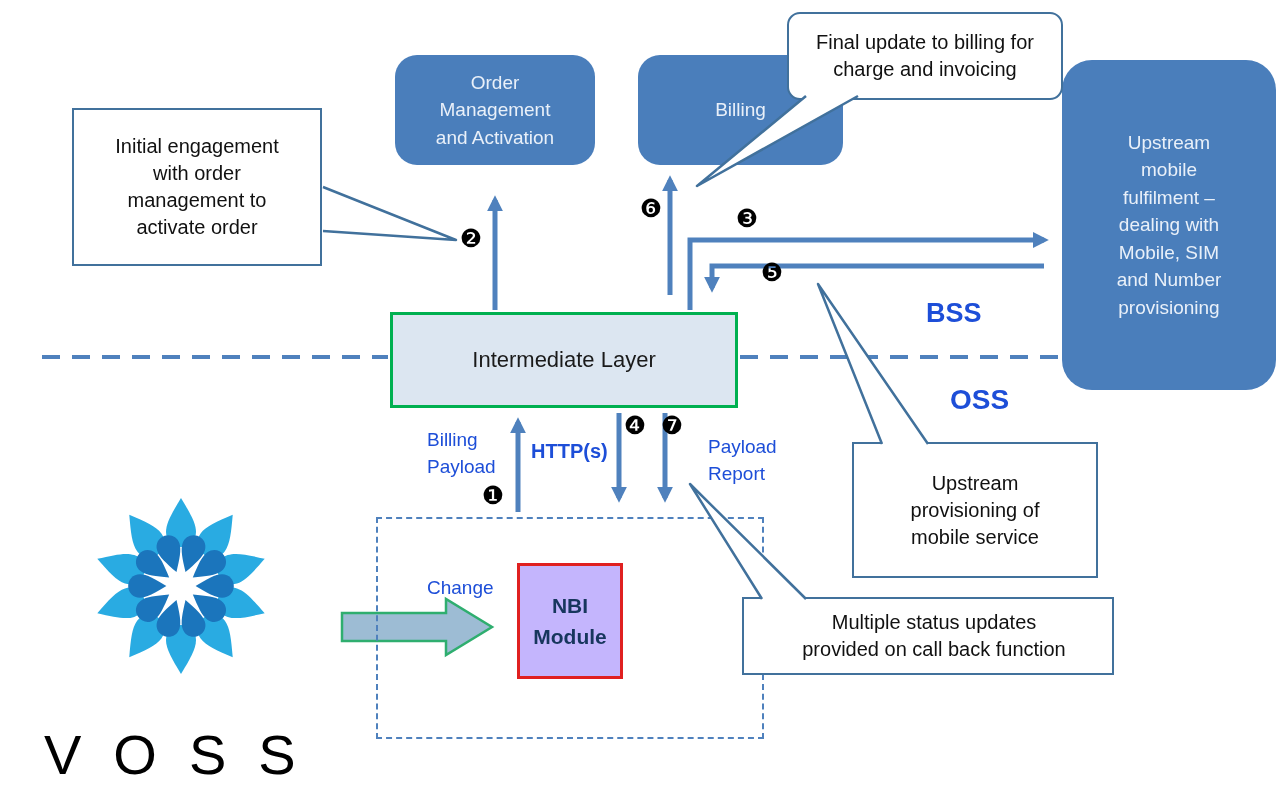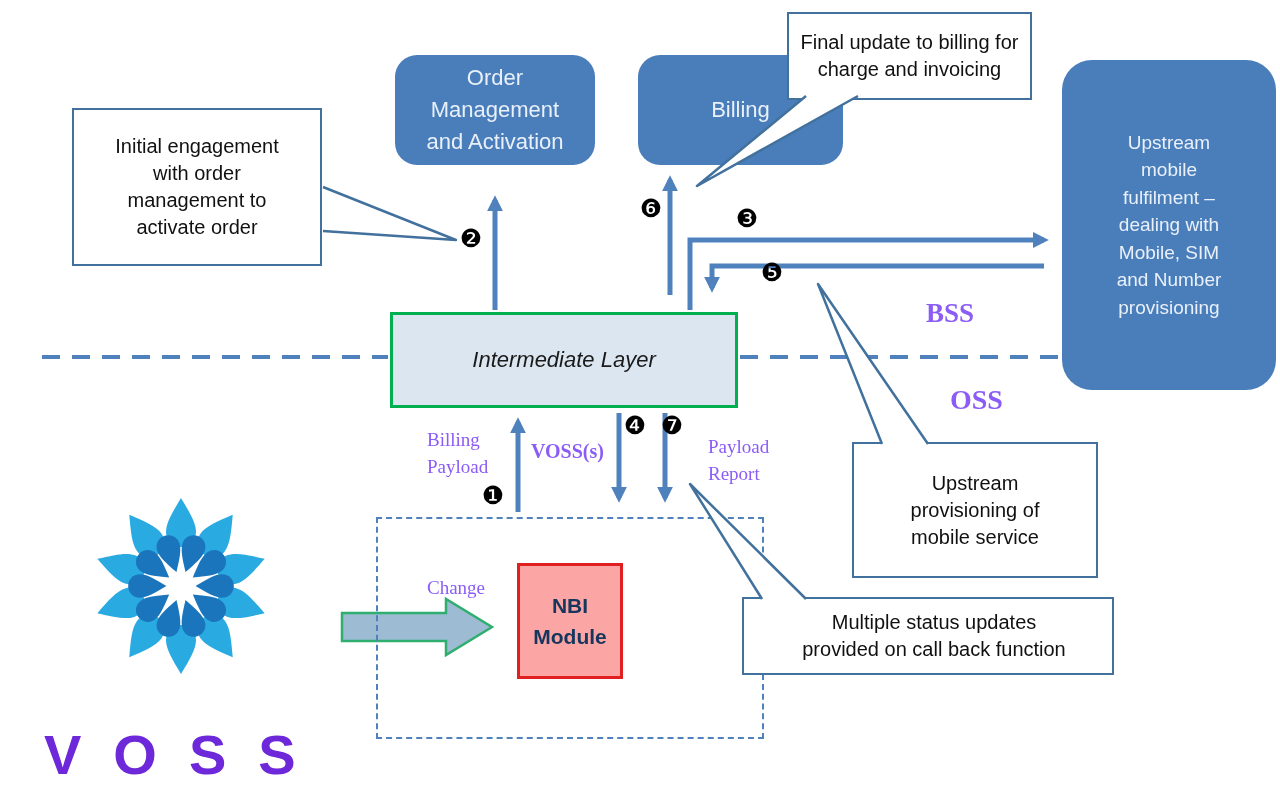--- a/index.html
+++ b/index.html
@@ -9,47 +9,47 @@
   }
   .layer{position:absolute;left:0;top:0;pointer-events:none;}
   .z1{z-index:1}.z2{z-index:2}.z3{z-index:3}
 
   .box{
     position:absolute;display:flex;align-items:center;justify-content:center;
     text-align:center;box-sizing:border-box;z-index:2;
   }
   .bluebox{
     background:#4a7ebb;color:#e9f0f9;border-radius:22px;
-    font-size:22px;line-height:1.45;
+    font-size:19px;line-height:1.45;
   }
   .pre{white-space:pre-line;}
   .callout{
     position:absolute;background:#ffffff;border:2.5px solid #41719c;
     display:flex;align-items:center;justify-content:center;text-align:center;
     font-size:20px;line-height:1.35;color:#111;box-sizing:border-box;z-index:2;
   }
   .badge{
     position:absolute;z-index:4;font-size:25px;color:#000;width:28px;
     text-align:center;line-height:1;
   }
-  .lbl{position:absolute;z-index:4;color:#8b5cf6;font-family:Liberation Serif, serif;}
+  .lbl{position:absolute;z-index:4;color:#1d4ed8;}
   .bold{font-weight:bold;}
   #intermediate-box{
-    background:#dce6f1;border:3px solid #00b050;font-size:22px;color:#1a1a1a;font-style:italic;
+    background:#dce6f1;border:3px solid #00b050;font-size:22px;color:#1a1a1a;
   }
   #nbi-boundary{
     position:absolute;border:2px dashed #4f81bd;box-sizing:border-box;z-index:1;
   }
   #nbi-box{
-    background:#fca5a5;border:3px solid #e02020;color:#17365d;
+    background:#c4b5fd;border:3px solid #e02020;color:#17365d;
     font-weight:bold;font-size:21px;line-height:1.5;
   }
   #voss-wordmark{
     position:absolute;left:44px;top:722px;z-index:2;
-    font-size:56px;letter-spacing:32px;color:#6d28d9;font-weight:700;
+    font-size:56px;letter-spacing:32px;color:#000000;font-weight:400;
   }
 </style>
 </head>
 <body>
 
 <div id="stage">
 
   <svg class="layer z1" width="1280" height="809">
     <defs>
       <marker id="ah" viewBox="0 0 10 10" refX="7" refY="5" markerWidth="3.2" markerHeight="3.2" orient="auto-start-reverse">
@@ -125,21 +125,21 @@
   <div class="box" id="intermediate-box" style="left:390px;top:312px;width:348px;height:96px;">Intermediate Layer</div>
 
   <div class="box pre" id="nbi-box" style="left:517px;top:563px;width:106px;height:116px;">NBI
 Module</div>
 
   <div class="callout pre" style="left:72px;top:108px;width:250px;height:158px;">Initial engagement
 with order
 management to
 activate order</div>
 
-  <div class="callout pre" style="left:787px;top:12px;width:245px;height:88px;">Final update to billing for
+  <div class="callout pre" style="left:787px;top:12px;width:276px;height:88px;border-radius:13px;">Final update to billing for
 charge and invoicing</div>
 
   <div class="callout pre" style="left:852px;top:442px;width:246px;height:136px;">Upstream
 provisioning of
 mobile service</div>
 
   <div class="callout pre" style="left:742px;top:597px;width:372px;height:78px;padding-left:12px;">Multiple status updates
 provided on call back function</div>
 
   <svg class="layer z3" width="1280" height="809">
@@ -156,18 +156,18 @@
   <span class="badge" style="left:733px;top:206px;">❸</span>
   <span class="badge" style="left:621px;top:413px;">❹</span>
   <span class="badge" style="left:758px;top:260px;">❺</span>
   <span class="badge" style="left:637px;top:196px;">❻</span>
   <span class="badge" style="left:658px;top:413px;">❼</span>
 
   <div class="lbl bold" style="left:926px;top:298px;font-size:27px;">BSS</div>
   <div class="lbl bold" style="left:950px;top:384px;font-size:28px;">OSS</div>
   <div class="lbl pre" style="left:427px;top:427px;font-size:19px;line-height:1.4;">Billing
 Payload</div>
-  <div class="lbl bold" style="left:531px;top:440px;font-size:20px;">VOSS(s)</div>
+  <div class="lbl bold" style="left:531px;top:440px;font-size:20px;">HTTP(s)</div>
   <div class="lbl pre" style="left:708px;top:434px;font-size:19px;line-height:1.4;">Payload
 Report</div>
   <div class="lbl" style="left:386px;top:577px;font-size:19px;margin-left:41px;">Change</div>
 
 </div>
 
 </body></html>

